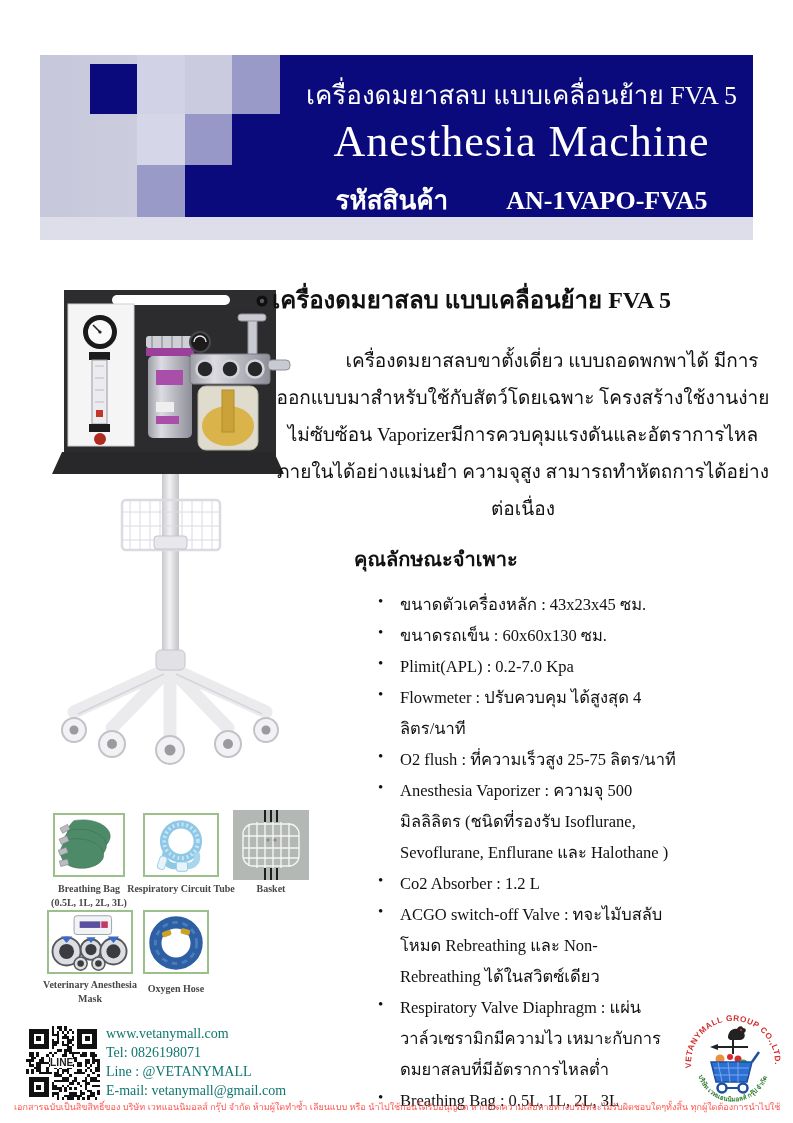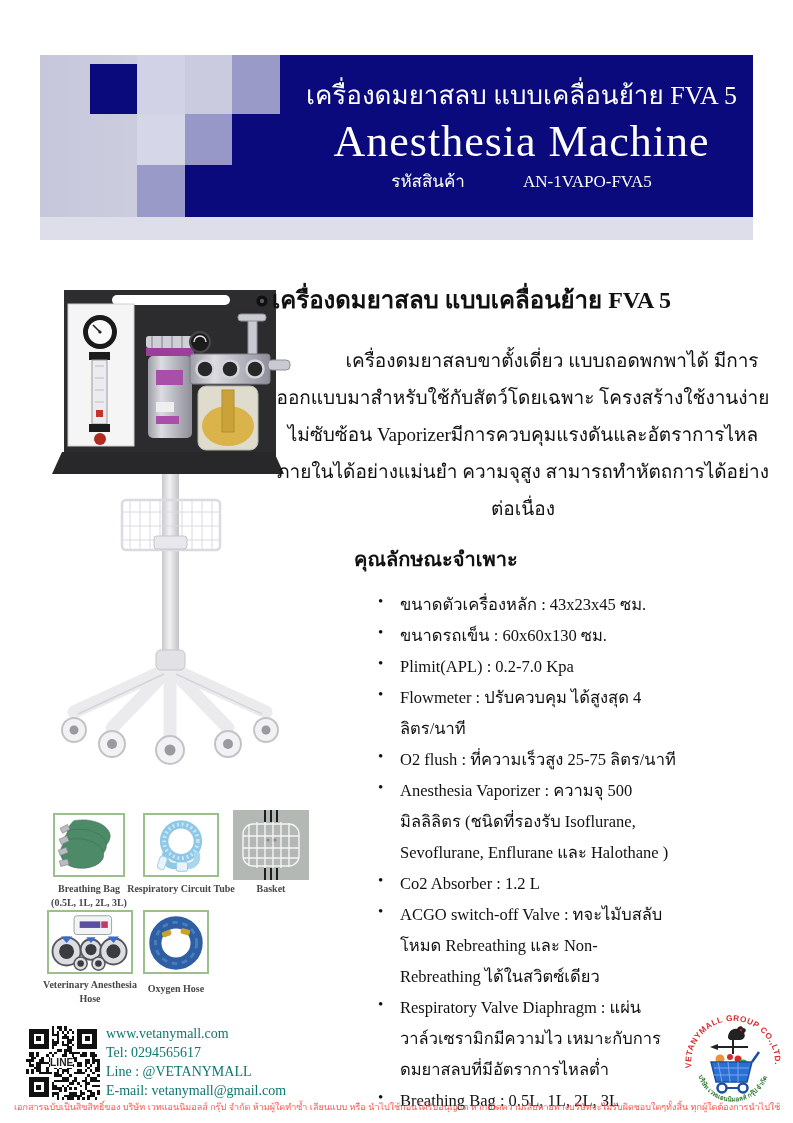--- a/index.html
+++ b/index.html
@@ -14,21 +14,21 @@
   .navy{position:absolute;background:#0a0a7d;}
   .navy.r1{left:240px;top:0;width:473px;height:59px;}
   .navy.r2{left:192px;top:59px;width:521px;height:51px;}
   .navy.r3{left:145px;top:110px;width:568px;height:52px;}
   .strip{position:absolute;left:0;top:162px;width:713px;height:23px;background:#dedeeb;}
   .sq{position:absolute;}
   .header-text{position:absolute;left:250px;top:0;width:463px;height:162px;
     color:#fff;text-align:center;}
   .h-thai{font-size:26px;line-height:30px;margin-top:26px;}
   .h-en{font-size:44px;line-height:50px;margin-top:6px;letter-spacing:1px;}
-  .h-code{font-size:17px;}
+  .h-code{font-size:26px;margin-top:12px;font-weight:bold;}
   .h-code .gap{display:inline-block;width:58px;}
   
   .product-photo{position:absolute;left:50px;top:284px;width:252px;height:482px;}
   .main-right{position:absolute;left:272px;top:278px;width:502px;}
   .prod-heading{font-size:24px;font-weight:bold;margin:6px 0 0 0;line-height:32px;}
   .prod-desc{font-size:19px;line-height:37px;text-indent:58px;margin:26px 0 0 0;
     text-align:center;}
   .specs-heading{font-size:20px;font-weight:bold;margin:16px 0 0 82px;}
   .specs-list{list-style:none;margin:14px 0 12px 0;padding:0;width:404px;}
   .specs-list li{position:relative;margin-left:106px;padding-left:22px;
@@ -311,21 +311,21 @@
     <div class="tile" style="left:95px;top:138px;width:66px;height:64px;">
       <svg viewBox="0 0 66 64">
         <circle cx="33" cy="33" r="22" fill="none" stroke="#2e5fa3" stroke-width="13"></circle>
         <circle cx="33" cy="33" r="22" fill="none" stroke="#4a7cc0" stroke-width="3" stroke-dasharray="6 5"></circle>
         <rect x="18" y="20" width="10" height="6" rx="2" fill="#c9a227" transform="rotate(-20 23 23)"></rect>
         <rect x="38" y="18" width="10" height="6" rx="2" fill="#c9a227" transform="rotate(15 43 21)"></rect>
       </svg>
     </div>
     <div class="acc-label" style="left:-10px;top:206px;width:104px;">
       <div>Veterinary Anesthesia</div>
-      <div>Hose</div>
+      <div>Mask</div>
     </div>
     <div class="acc-label" style="left:78px;top:210px;width:100px;">
       <div>Oxygen Hose</div>
     </div>
   </div>
 
   <div class="contact">
     <svg class="qr" id="qr-svg" viewBox="0 0 29 29" shape-rendering="crispEdges">
       <rect x="0" y="0" width="29" height="29" fill="#fff"></rect>
       <g id="qr-modules" fill="#111">
@@ -600,21 +600,21 @@
         <path d="M1,20 h8 v8 h-8 Z M3,22 v4 h4 v-4 Z"></path>
         <rect x="4" y="4" width="2" height="2"></rect>
           <rect x="23" y="4" width="2" height="2"></rect>
           <rect x="4" y="23" width="2" height="2"></rect>
       </g>
       <rect x="9.6" y="12" width="9" height="4.6" fill="#fff"></rect>
       <text x="14" y="15.7" font-size="4" font-weight="bold" font-family="Liberation Sans, DejaVu Sans, sans-serif" fill="#222" text-anchor="middle">LINE</text>
     </svg>
     <div class="contact-lines">
       <div>www.vetanymall.com</div>
-      <div>Tel: 0294565617</div>
+      <div>Tel: 0826198071</div>
       <div>Line : @VETANYMALL</div>
       <div>E-mail: vetanymall@gmail.com</div>
     </div>
   </div>
 
   <div class="logo">
     <svg viewBox="0 0 106 106">
       <defs>
         <path id="arcTop" d="M 12,62 A 42,42 0 1 1 94,62" fill="none"></path>
         <path id="arcBot" d="M 18,64 A 36,36 0 0 0 88,64" fill="none"></path>

